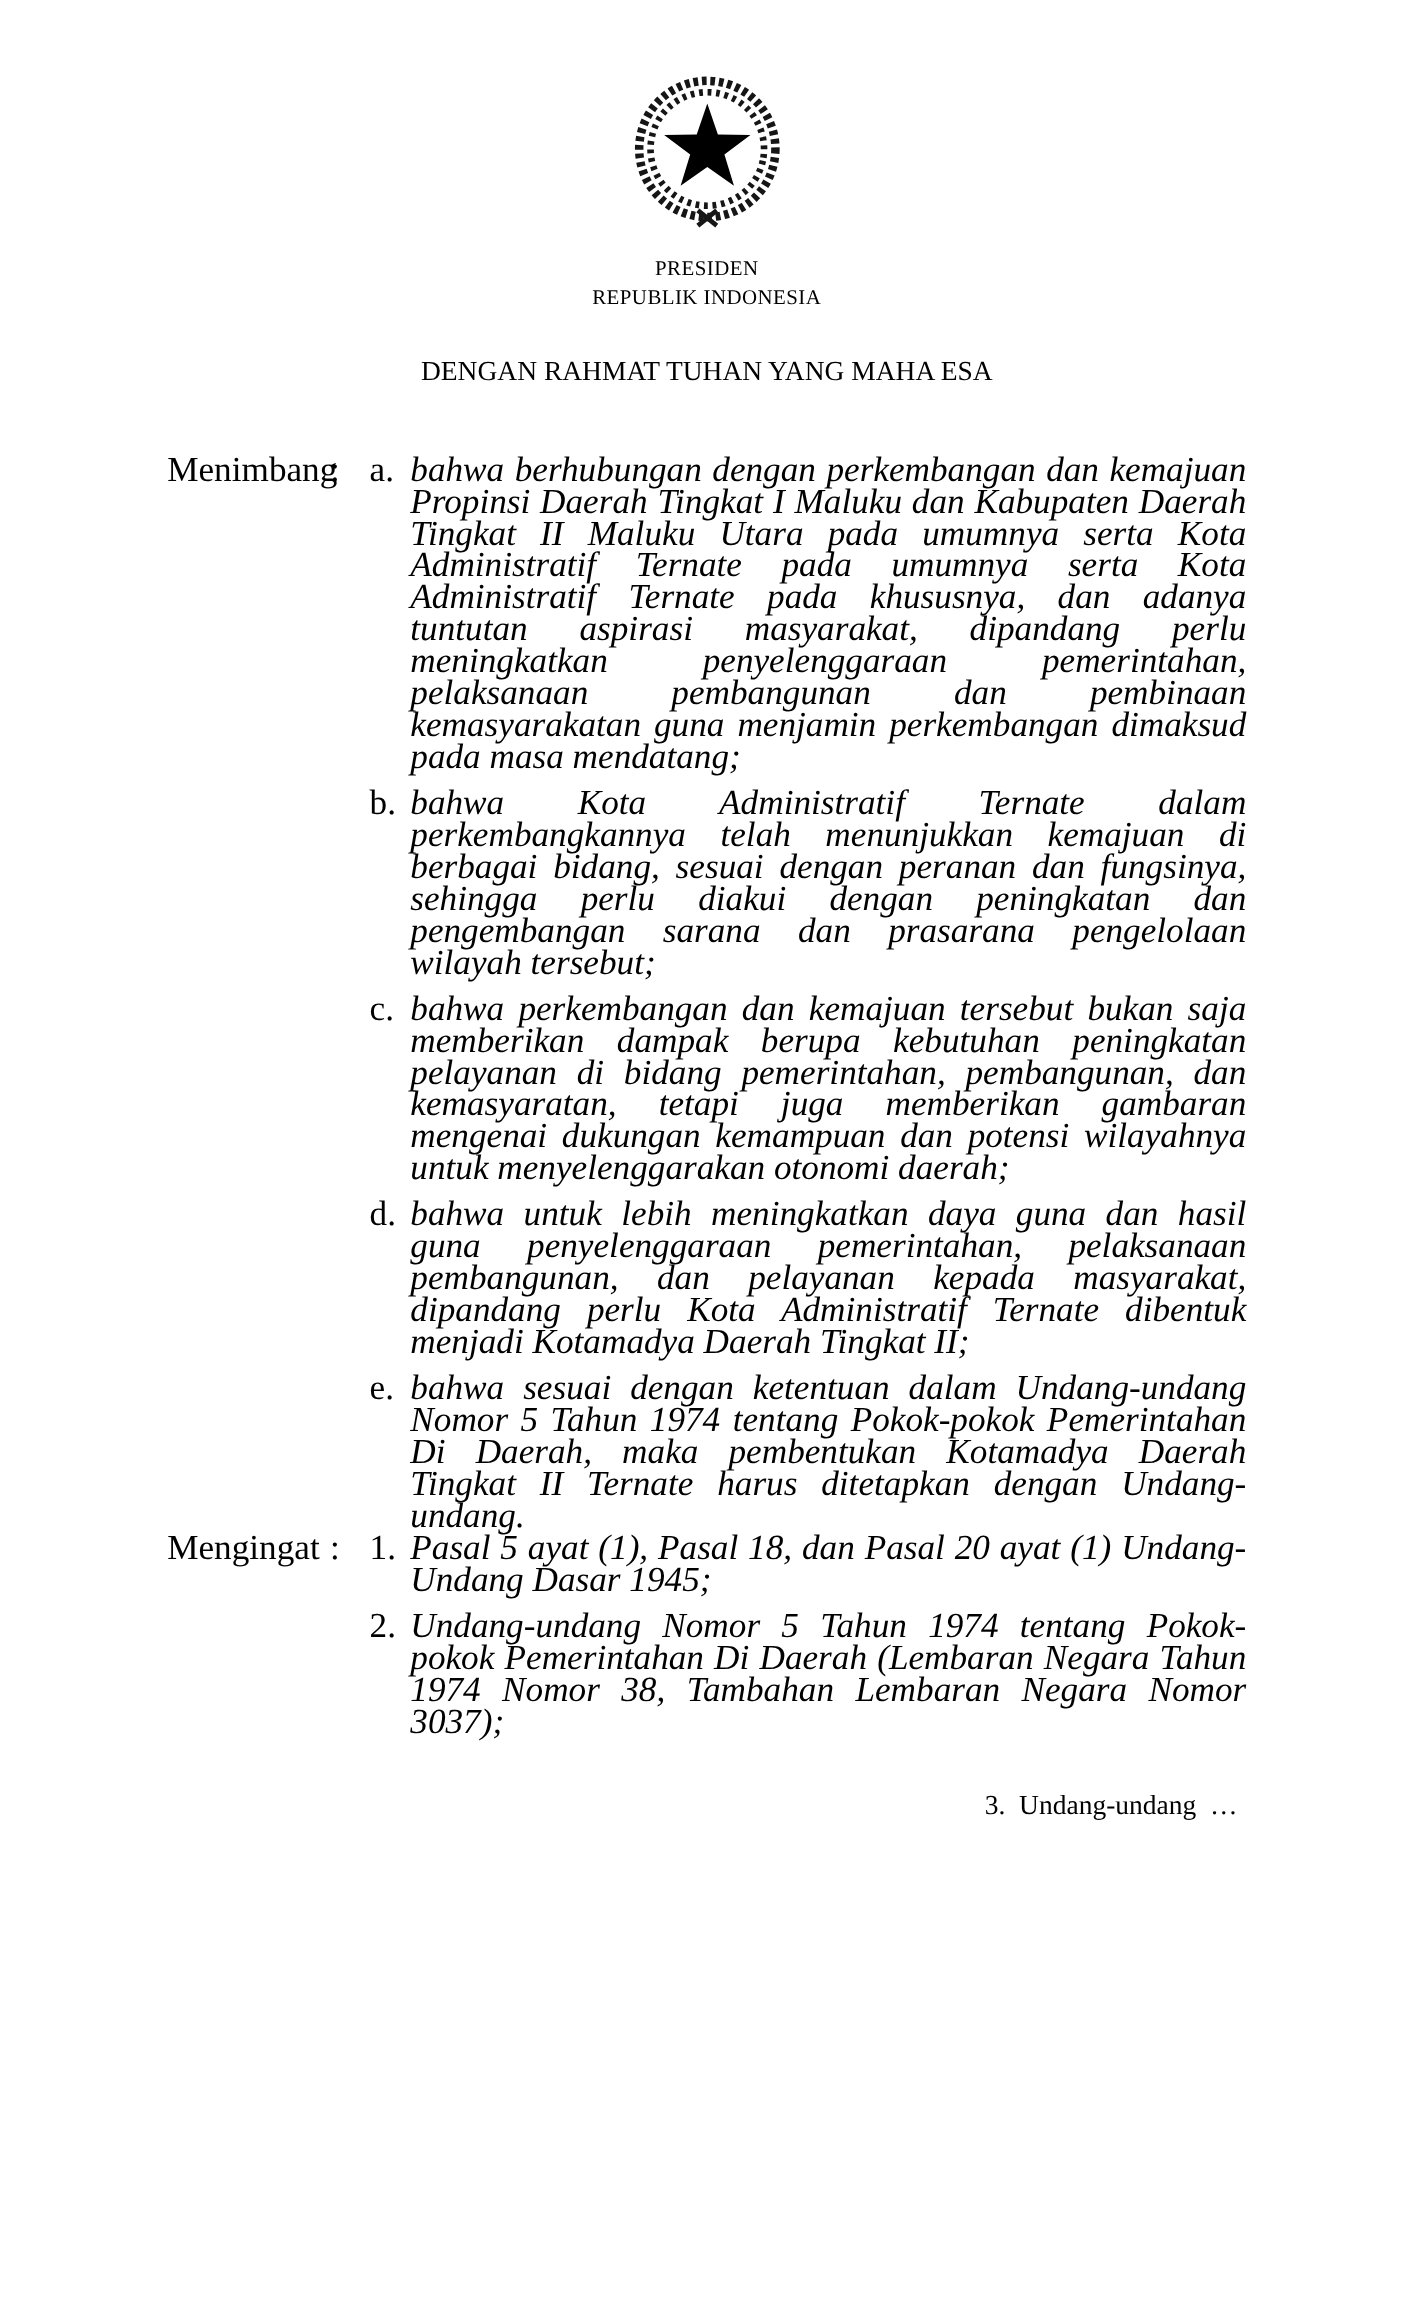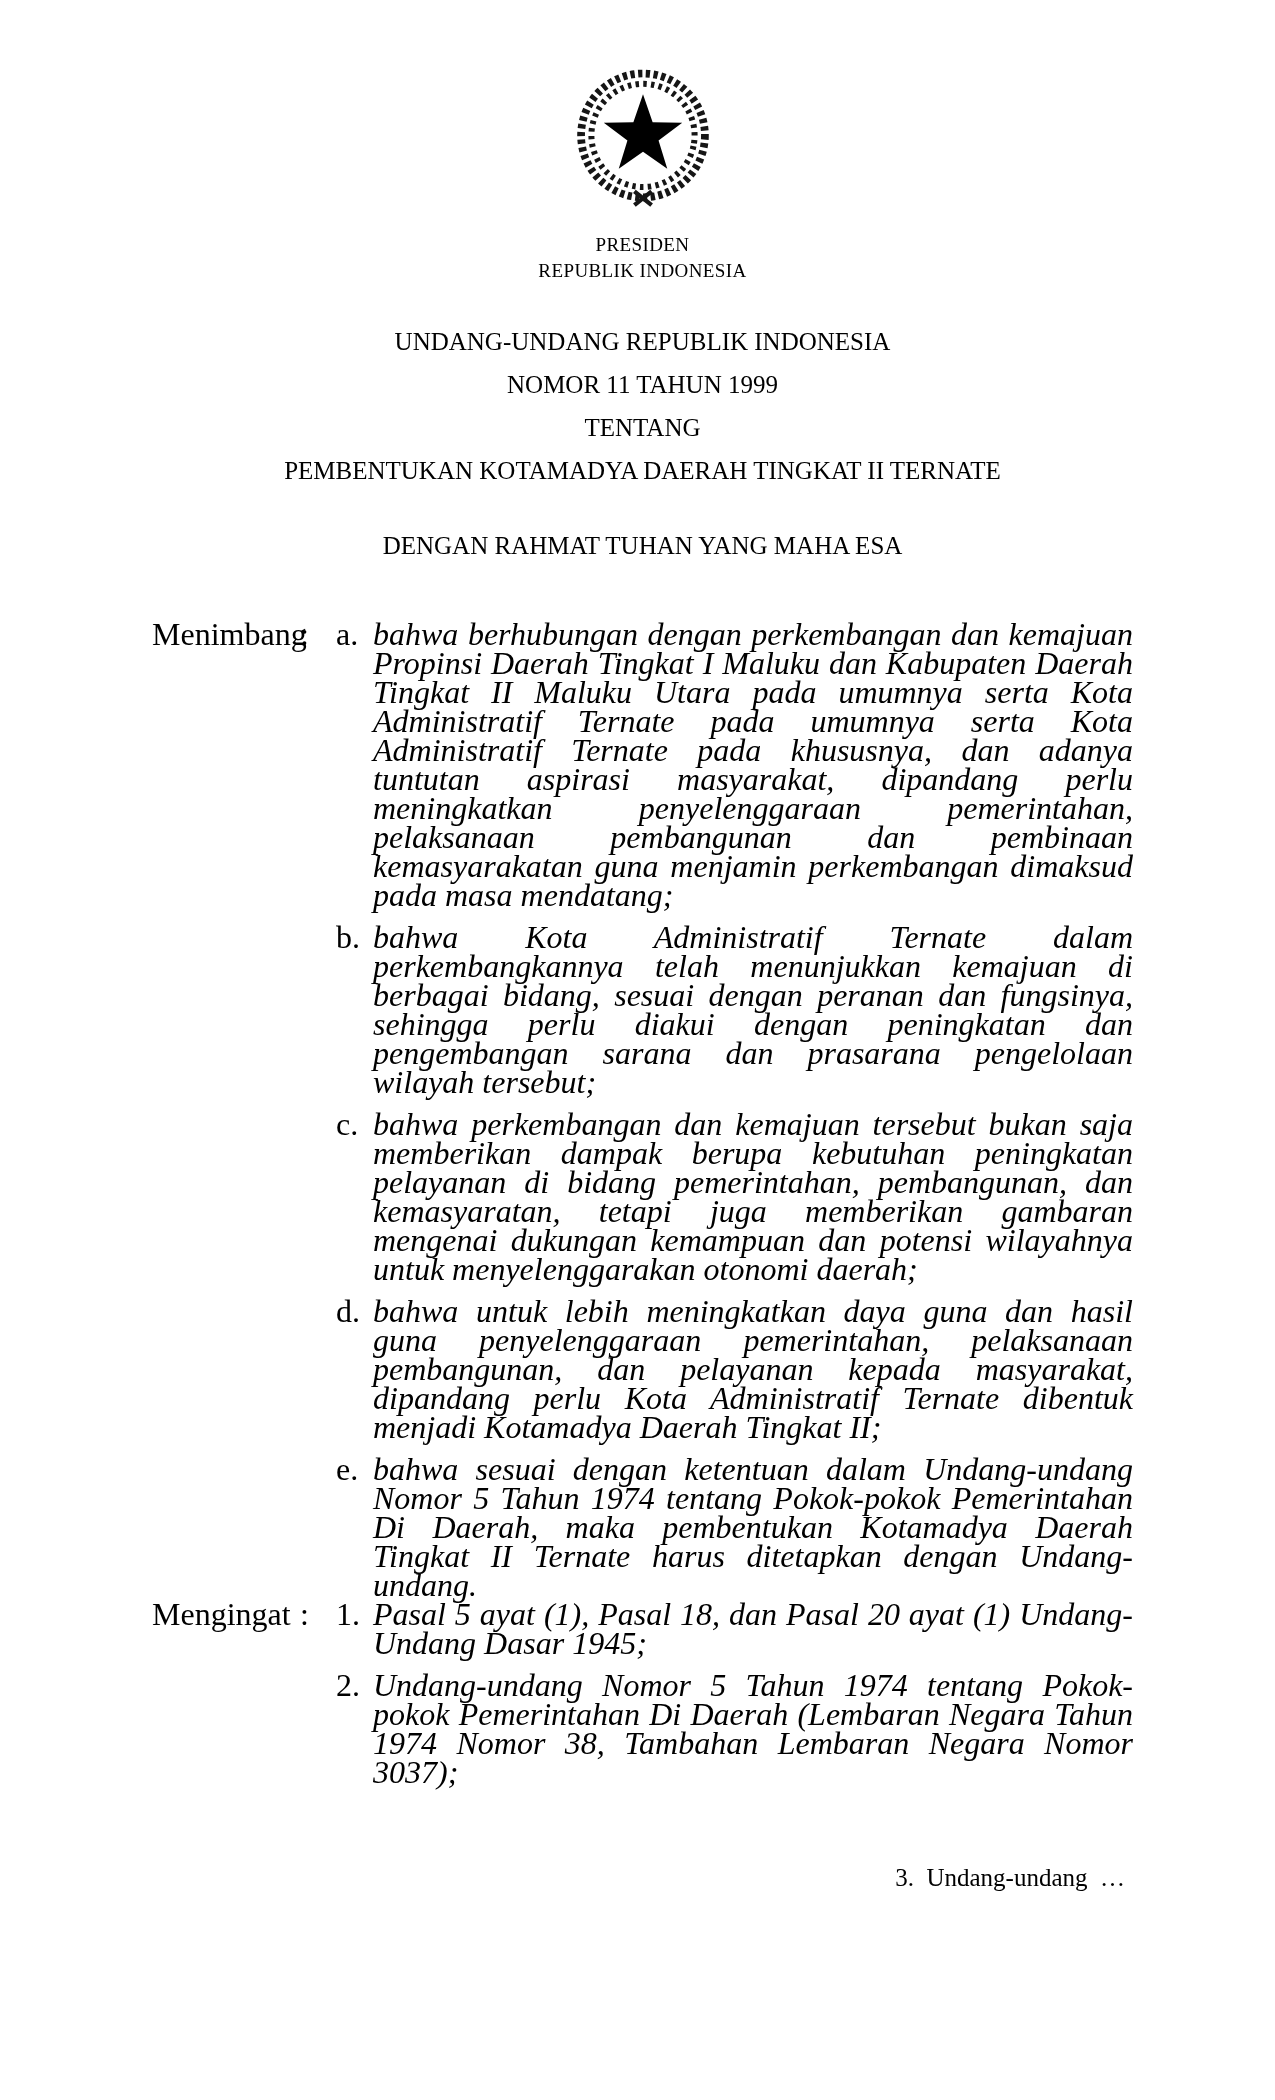--- a/index.html
+++ b/index.html
@@ -45,21 +45,21 @@
     grid-template-columns: 37px 1fr;
     align-items: start;
     margin-bottom: 13px;
   }
   .item:last-child { margin-bottom: 0; }
   .item-marker { }
   .item-text { text-align: justify; font-style: italic; }
 
   
   .continuation {
-    margin-top: 76px;
+    margin-top: 48px;
     text-align: right;
     font-size: 25px;
     line-height: 29px;
     padding-right: 8px;
     white-space: pre;
   }
 </style>
 </head>
 <body>
 
@@ -69,26 +69,20 @@
     <svg class="seal-svg" viewBox="0 0 200 200" aria-hidden="true">
       <circle cx="100" cy="97" r="72" fill="none" stroke="#161616" stroke-width="9" stroke-dasharray="5 4"></circle>
       <circle cx="100" cy="97" r="60" fill="none" stroke="#161616" stroke-width="7" stroke-dasharray="4 5" transform="rotate(12 100 97)"></circle>
       <polygon fill="#000000" points="100,49 111.2,81.6 145.6,82.2 118.1,102.9 128.2,135.8 100,116 71.8,135.8 81.9,102.9 54.4,82.2 88.8,81.6"></polygon>
       <path d="M90 162 L110 178 M110 162 L90 178" stroke="#161616" stroke-width="5" fill="none"></path>
     </svg>
     <div class="masthead-line">PRESIDEN</div>
     <div class="masthead-line">REPUBLIK INDONESIA</div>
   </header>
 
-  <section class="doc-title">
-    <div class="t-line">UNDANG-UNDANG REPUBLIK INDONESIA</div>
-    <div class="t-line">NOMOR 11 TAHUN 1999</div>
-    <div class="t-line">TENTANG</div>
-    <div class="t-line">PEMBENTUKAN KOTAMADYA DAERAH TINGKAT II TERNATE</div>
-  </section>
 
   <div class="invocation">DENGAN RAHMAT TUHAN YANG MAHA ESA</div>
 
   <div class="clauses">
 
     <section class="clause">
       <div class="clause-label">Menimbang</div>
       <div class="clause-colon">:</div>
       <div class="clause-items">
         <div class="item">

